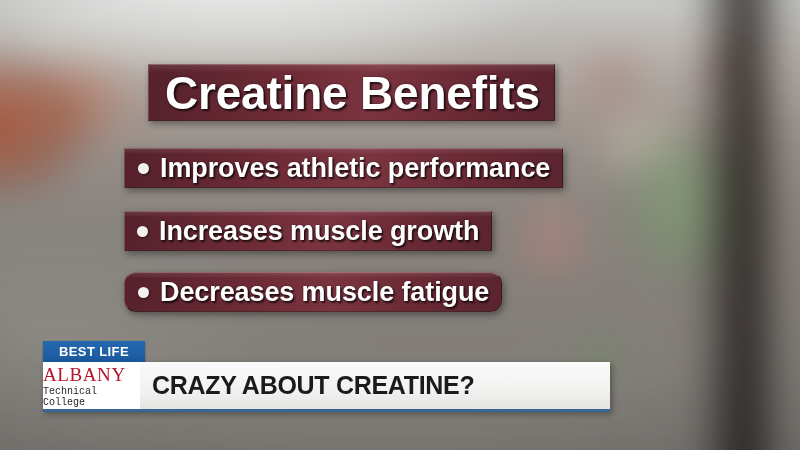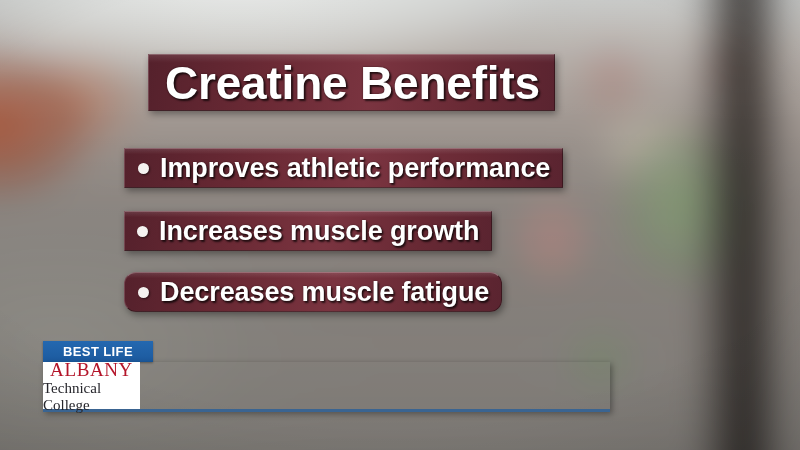--- a/index.html
+++ b/index.html
@@ -84,21 +84,21 @@
     border-left:1px solid rgba(255,255,255,.16);
     border-right:1px solid rgba(0,0,0,.30);
     border-bottom:1px solid rgba(0,0,0,.38);
     box-shadow: 2px 3px 7px rgba(0,0,0,.38);
     display:flex;
     align-items:center;
     white-space:nowrap;
   }
 
   .title-banner {
-    left:148px; top:54px;
+    left:148px; top:64px;
     height:57px;
     padding:0 14px 0 16px;
   }
   .title-text {
     font-size:46px;
     font-weight:bold;
     color:#fff;
     letter-spacing:-0.2px;
     line-height:1;
     text-shadow:
@@ -133,21 +133,21 @@
       0 0 2px rgba(0,0,0,.45);
     text-align: right;
   }
 
   
   .lower-third { position:absolute; left:43px; top:341px; }
 
   .kicker {
     position:absolute;
     left:0; top:0;
-    width:110px; height:21px;
+    width:102px; height:21px;
     background:linear-gradient(180deg,#2468b0 0%,#1c5a9e 100%);
     display:flex; align-items:center; justify-content:center;
     box-shadow:0 1px 2px rgba(0,0,0,.35);
   }
   .kicker-text {
     font-size:13px;
     font-weight:bold;
     color:#fff;
     letter-spacing:.4px;
     line-height:1;
@@ -161,35 +161,35 @@
     align-items:stretch;
     border-bottom:3px solid #3a6491;
     box-shadow:2px 2px 6px rgba(0,0,0,.35);
   }
 
   .logo-cell {
     width:97px;
     background:#fff;
     display:flex;
     flex-direction:column;
-    align-items:center;
+    align-items:flex-start;
     justify-content:center;
     padding-top:3px;
     flex:0 0 auto;
   }
   .logo-albany {
     font-family:"Liberation Serif", serif;
     font-size:19px;
     color:#b4152a;
     letter-spacing:.6px;
     line-height:.95;
   }
   .logo-sub {
-    font-family:Liberation Serif, serif;
-    font-size:15px;
+    font-family:Liberation Mono, monospace;
+    font-size:10px;
     color:#26262c;
     letter-spacing:0;
     line-height:1.1;
     margin-top:1px;
   }
 
   .headline-cell {
     flex:1 1 auto;
     background:linear-gradient(180deg,#fafafa 0%,#f2f2f1 58%,#e4e4e3 100%);
     display:flex;
@@ -241,17 +241,20 @@
       <span class="kicker-text">BEST LIFE</span>
     </div>
 
     <div class="lt-bar">
 
       <div class="logo-cell">
         <span class="logo-albany">ALBANY</span>
         <span class="logo-sub">Technical College</span>
       </div>
 
+      <div class="headline-cell">
+        <span class="headline-text">CRAZY ABOUT CREATINE?</span>
+      </div>
 
     </div>
   </div>
 
 </div>
 
 </body></html>

